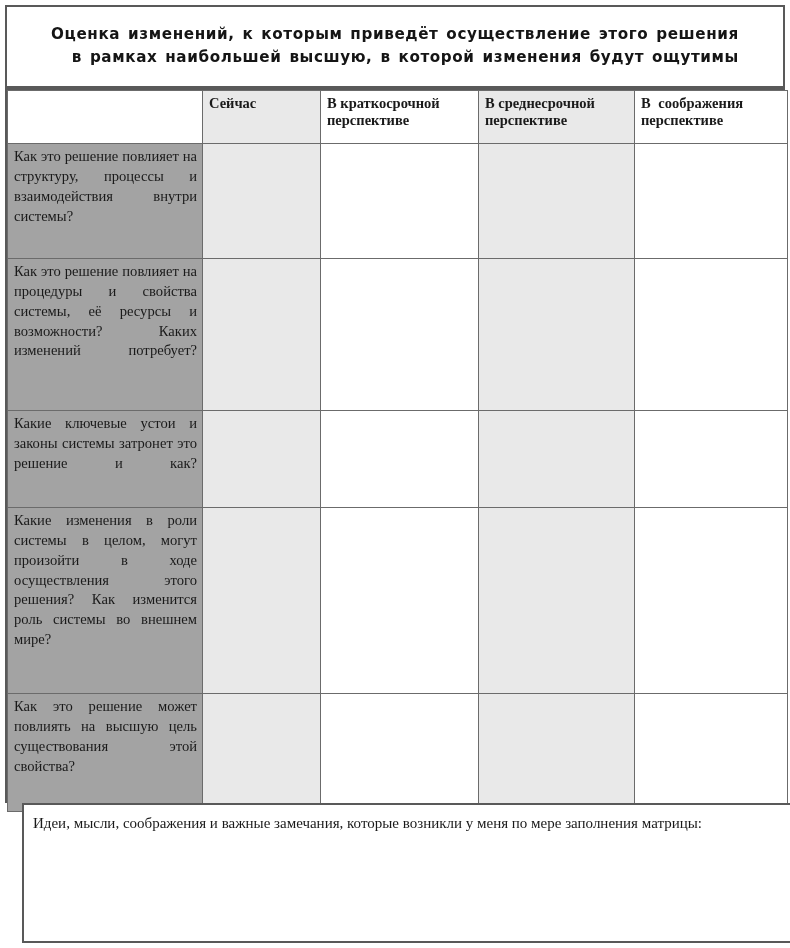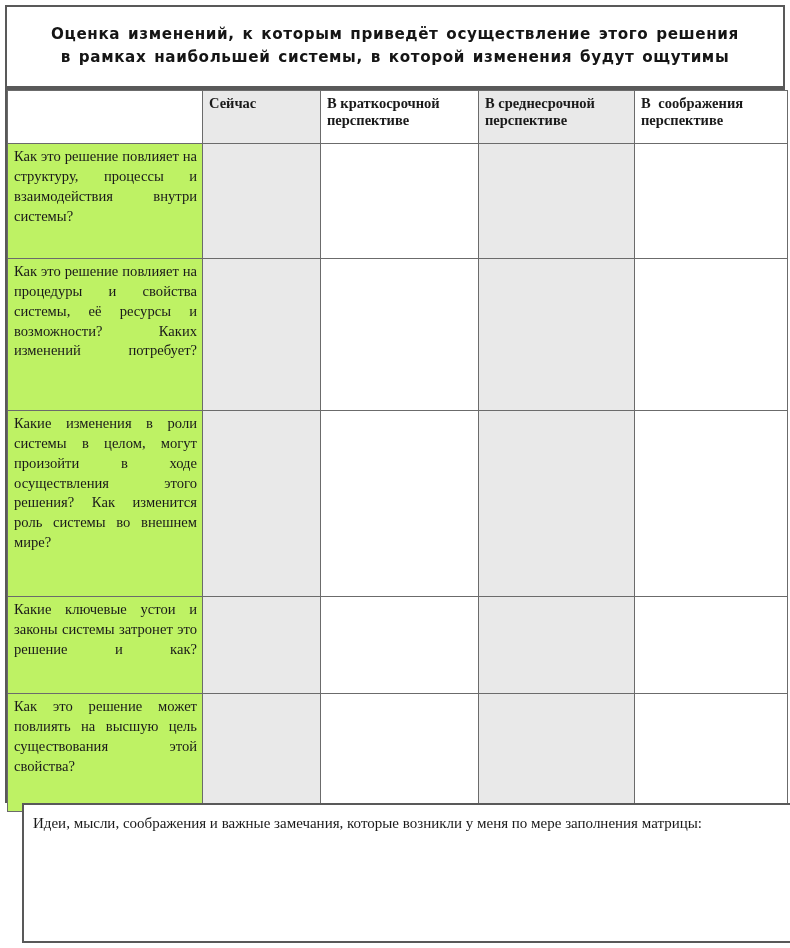--- a/index.html
+++ b/index.html
@@ -37,21 +37,21 @@
     align-items: center;
     justify-content: center;
     padding: 4px 18px 6px 18px;
   }
   .title-text {
     font-family: "DejaVu Sans", sans-serif;
     font-weight: bold;
     font-size: 15.2px;
     line-height: 1.45;
     letter-spacing: 0.6px;
-    text-align: center;
+    text-align: right;
     color: #151515;
     word-spacing: 2px;
   }
 
   
   .grid {
     position: absolute;
     left: 5px;
     top: 88px;
     width: 780px;
@@ -83,21 +83,21 @@
     font-size: 14.5px;
     line-height: 1.16;
     font-family: "Liberation Serif", serif;
     padding-top: 4px;
   }
   th.hdr-corner { background: #ffffff; }
   .shade { background: #e9e9e9; }
   .plain { background: #ffffff; margin-top: 28px; }
 
   td.qcell {
-    background: #bef264;
+    background: #a3a3a3;
     font-size: 14.6px;
     line-height: 1.36;
     text-align: justify;
     text-align-last: justify;
     padding-top: 5px;
     padding-right: 7px;
     padding-left: 7px;
     font-family: "Liberation Serif", serif;
   }
   td.qcell .qtext { display: block; }
@@ -125,21 +125,21 @@
   }
 </style>
 </head>
 <body>
 
 <div id="sheet">
 
   <div class="title-block">
     <div class="title-text">
       <span>Оценка изменений, к которым приведёт осуществление этого решения</span><br>
-      <span>в рамках наибольшей системы, в которой изменения будут ощутимы</span>
+      <span>в рамках наибольшей высшую, в которой изменения будут ощутимы</span>
     </div>
   </div>
 
   <div class="grid">
     <table class="matrix">
       <colgroup>
         <col style="width:195px">
         <col style="width:118px">
         <col style="width:158px">
         <col style="width:156px">
@@ -168,32 +168,32 @@
           <td class="qcell" style="height:152px">
             <span class="qtext">Как это решение повлияет на процедуры и свойства системы, её ресурсы и возможности? Каких изменений потребует?</span>
           </td>
           <td class="shade"></td>
           <td class="plain"></td>
           <td class="shade"></td>
           <td class="plain"></td>
         </tr>
 
         <tr>
+          <td class="qcell" style="height:97px">
+            <span class="qtext">Какие ключевые устои и законы системы затронет это решение и как?</span>
+          </td>
+          <td class="shade"></td>
+          <td class="plain"></td>
+          <td class="shade"></td>
+          <td class="plain"></td>
+        </tr>
+
+        <tr>
           <td class="qcell" style="height:186px">
             <span class="qtext">Какие изменения в роли системы в целом, могут произойти в ходе осуществления этого решения? Как изменится роль системы во внешнем мире?</span>
-          </td>
-          <td class="shade"></td>
-          <td class="plain"></td>
-          <td class="shade"></td>
-          <td class="plain"></td>
-        </tr>
-
-        <tr>
-          <td class="qcell" style="height:97px">
-            <span class="qtext">Какие ключевые устои и законы системы затронет это решение и как?</span>
           </td>
           <td class="shade"></td>
           <td class="plain"></td>
           <td class="shade"></td>
           <td class="plain"></td>
         </tr>
 
         <tr>
           <td class="qcell" style="height:118px">
             <span class="qtext">Как это решение может повлиять на высшую цель существования этой свойства?</span>

